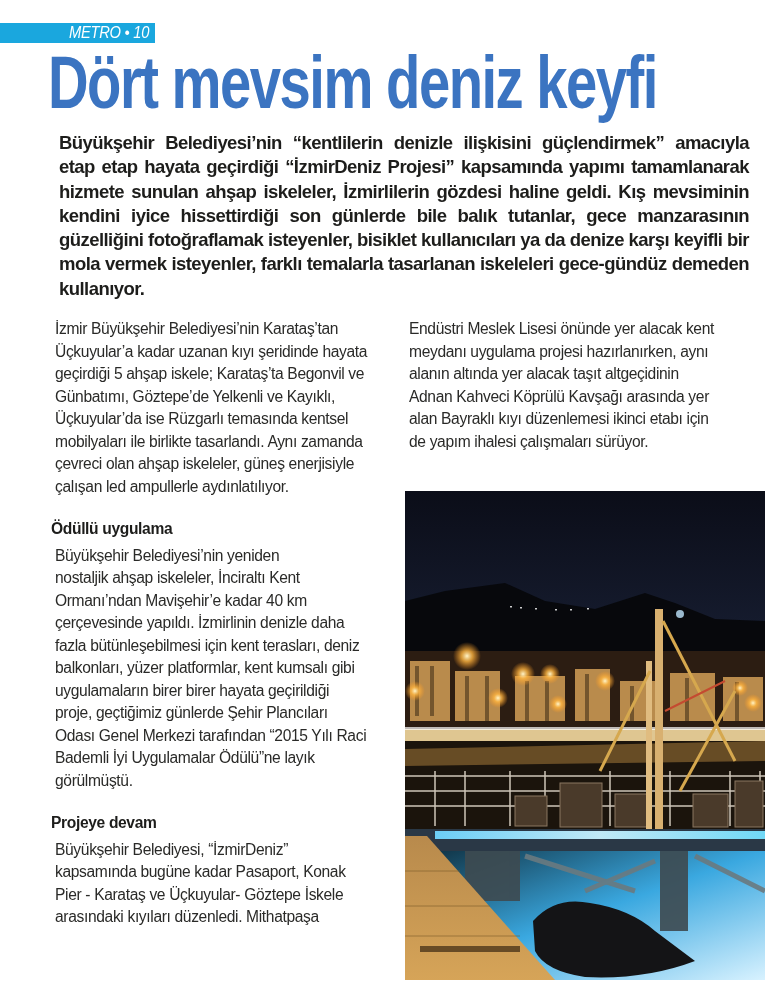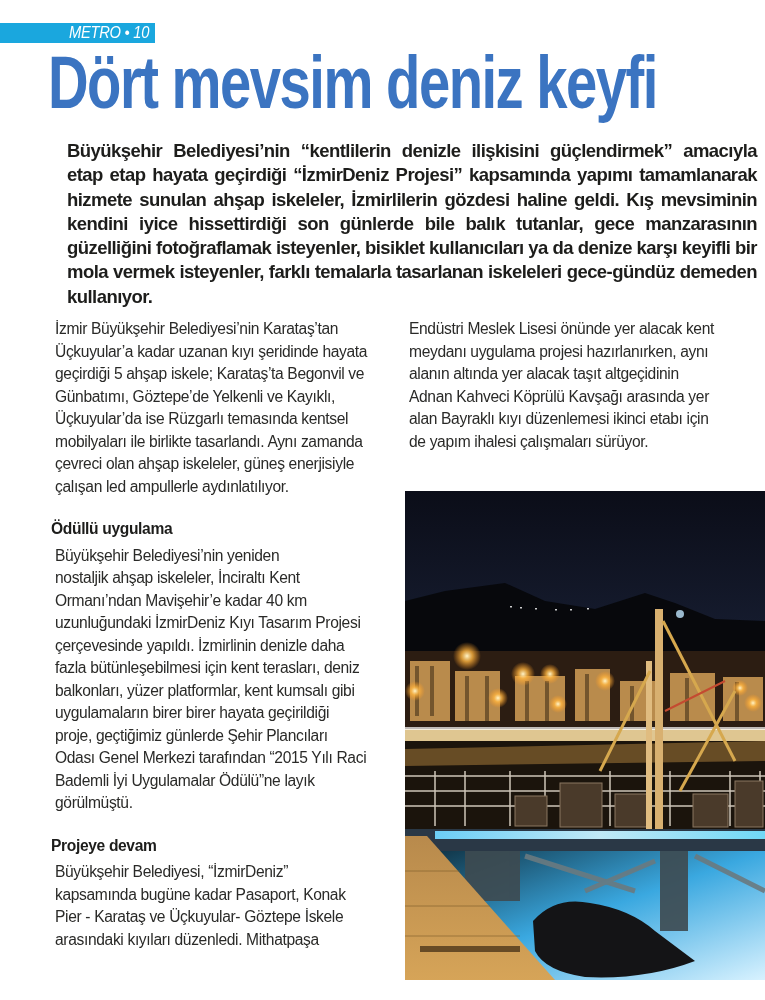--- a/index.html
+++ b/index.html
@@ -48,21 +48,21 @@
       letter-spacing: -2px;
       white-space: nowrap;
       transform: scaleX(0.76);
       transform-origin: left top;
     }
     .lead {
       position: absolute;
       left: 51px;
       top: 123px;
       width: 690px;
-      margin: 16px;
+      margin: 8px;
       font-family: "Liberation Sans", sans-serif;
       font-weight: bold;
       font-size: 18.5px;
       line-height: 24.3px;
       text-align: justify;
       color: #1d1d1b;
       letter-spacing: -0.55px;
     }
     .col {
       position: absolute;
@@ -115,21 +115,20 @@
     <span class="line">Üçkuyular’da ise Rüzgarlı temasında kentsel</span>
     <span class="line">mobilyaları ile birlikte tasarlandı. Aynı zamanda</span>
     <span class="line">çevreci olan ahşap iskeleler, güneş enerjisiyle</span>
     <span class="line">çalışan led ampullerle aydınlatılıyor.</span>
   </p>
   <h3>Ödüllü uygulama</h3>
   <p>
     <span class="line">Büyükşehir Belediyesi’nin yeniden</span>
     <span class="line">nostaljik ahşap iskeleler, İnciraltı Kent</span>
     <span class="line">Ormanı’ndan Mavişehir’e kadar 40 km</span>
-    <span class="line">uzunluğundaki İzmirDeniz Kıyı Tasarım Projesi</span>
     <span class="line">çerçevesinde yapıldı. İzmirlinin denizle daha</span>
     <span class="line">fazla bütünleşebilmesi için kent terasları, deniz</span>
     <span class="line">balkonları, yüzer platformlar, kent kumsalı gibi</span>
     <span class="line">uygulamaların birer birer hayata geçirildiği</span>
     <span class="line">proje, geçtiğimiz günlerde Şehir Plancıları</span>
     <span class="line">Odası Genel Merkezi tarafından “2015 Yılı Raci</span>
     <span class="line">Bademli İyi Uygulamalar Ödülü”ne layık</span>
     <span class="line">görülmüştü.</span>
   </p>
   <h3>Projeye devam</h3>

